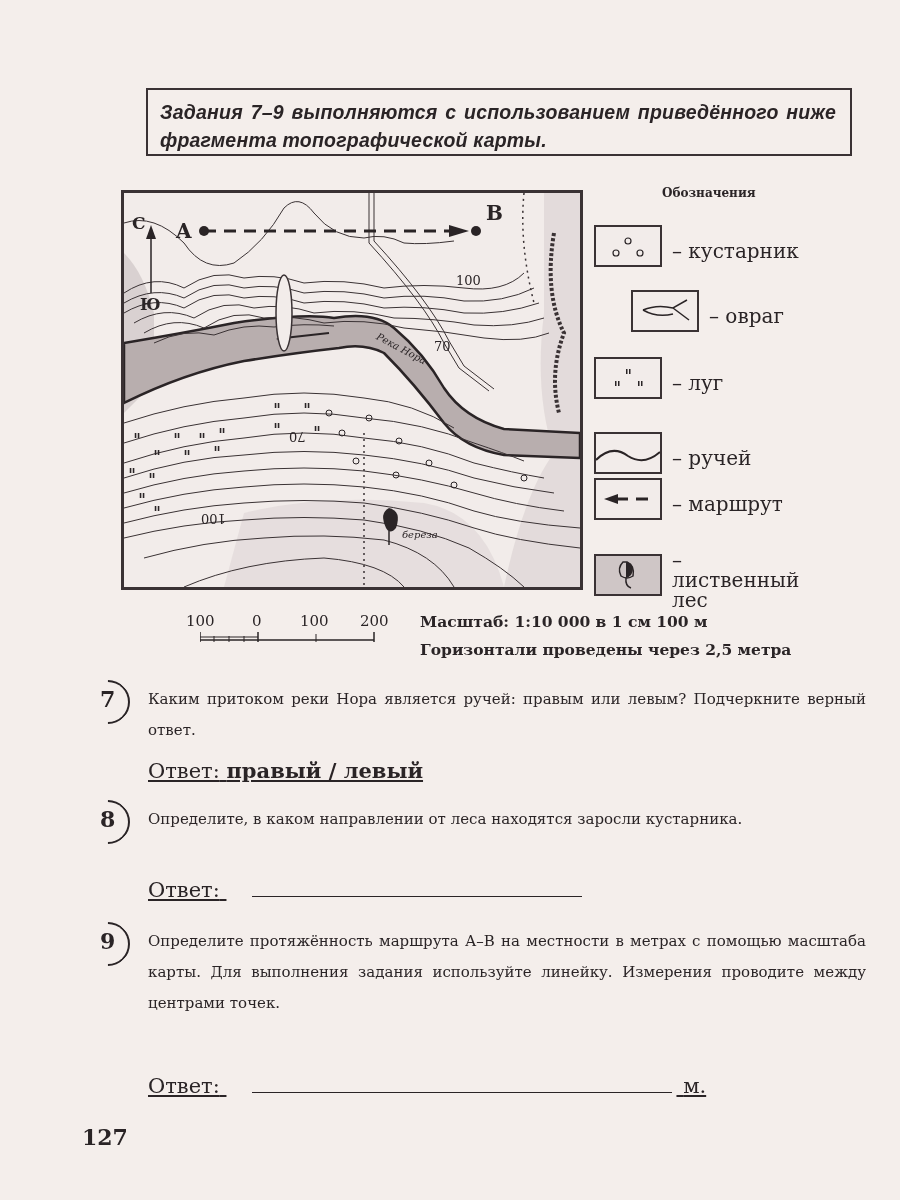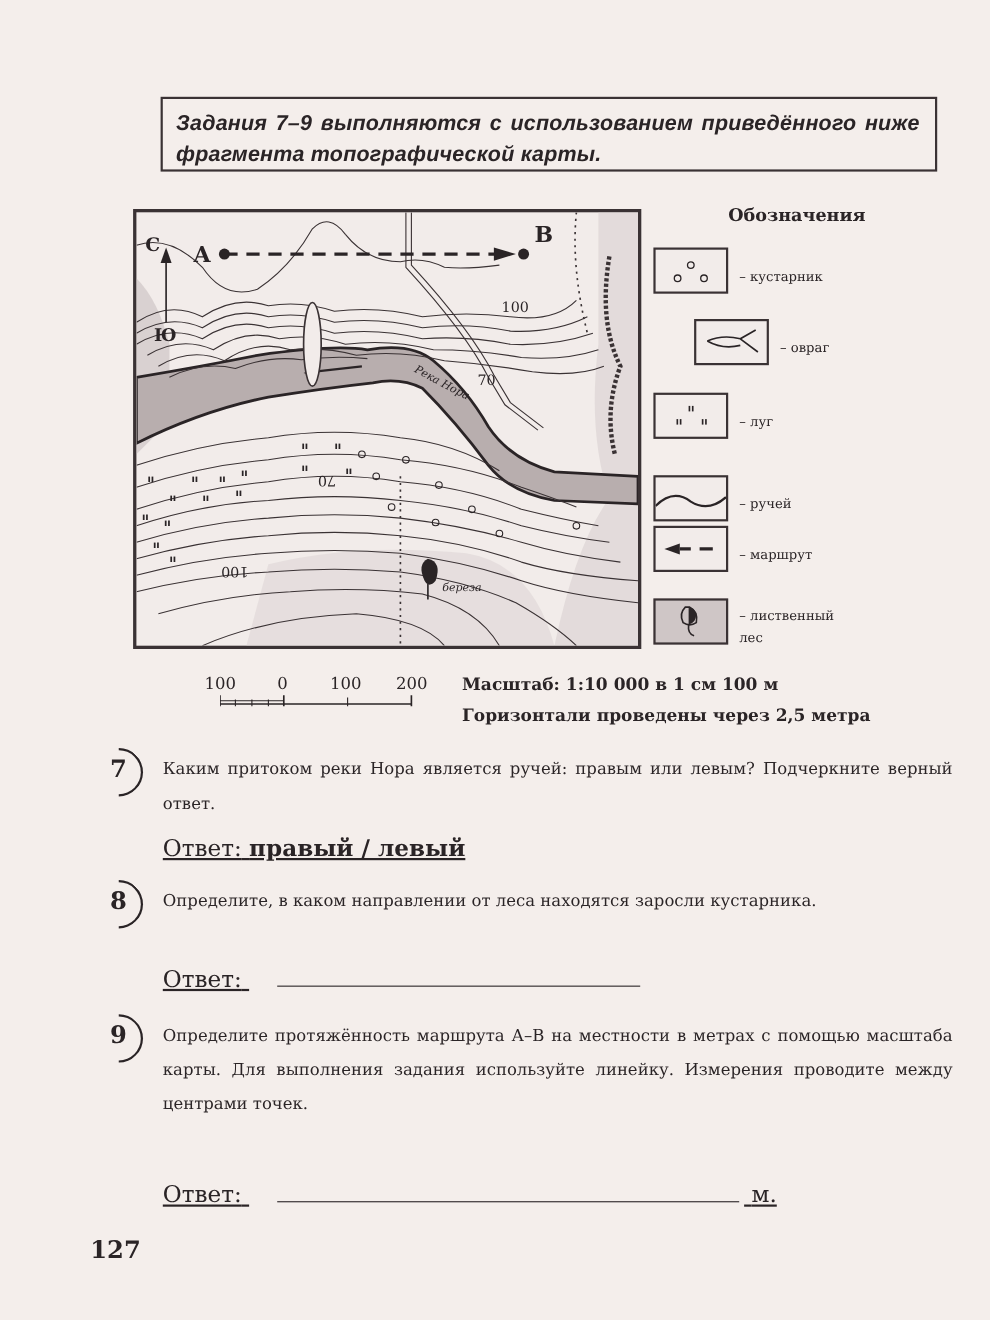--- a/index.html
+++ b/index.html
@@ -24,29 +24,29 @@
     border: 3px solid #3a3234; box-sizing: border-box; background: #f2ecea;
     overflow: hidden;
   }
   .map-frame svg { position: absolute; left: 0; top: 0; }
   .map-label {
     position: absolute; font-family: "DejaVu Serif", serif; font-weight: bold;
     color: #2a2426;
   }
   .legend-title {
     position: absolute; left: 662px; top: 186px;
-    font-weight: bold; font-size: 16px;
+    font-weight: bold; font-size: 12px;
   }
   .legend-item { position: absolute; left: 594px; display: flex; align-items: center; }
   .legend-box {
     width: 68px; height: 42px; border: 2px solid #3a3234; box-sizing: border-box;
     background: #f2ecea; display: flex; align-items: center; justify-content: center;
   }
   .legend-box.shaded { background: #cfc6c6; }
-  .legend-label { font-size: 12px; margin-left: 10px; line-height: 20px; margin-top: 10px; }
+  .legend-label { font-size: 20px; margin-left: 10px; line-height: 20px; margin-top: 10px; }
   .scale-bar { position: absolute; left: 190px; top: 610px; }
   .scale-nums { position: absolute; top: 612px; font-size: 15px; }
   .scale-text { position: absolute; left: 420px; font-size: 15.5px; font-weight: bold; }
   .task-num {
     position: absolute; left: 86px; width: 44px; height: 44px;
     border: 2px solid #2a2426; border-left-color: transparent; border-bottom-color: transparent;
     border-radius: 50%; transform: rotate(45deg);
     box-sizing: border-box;
   }
   .task-digit {

